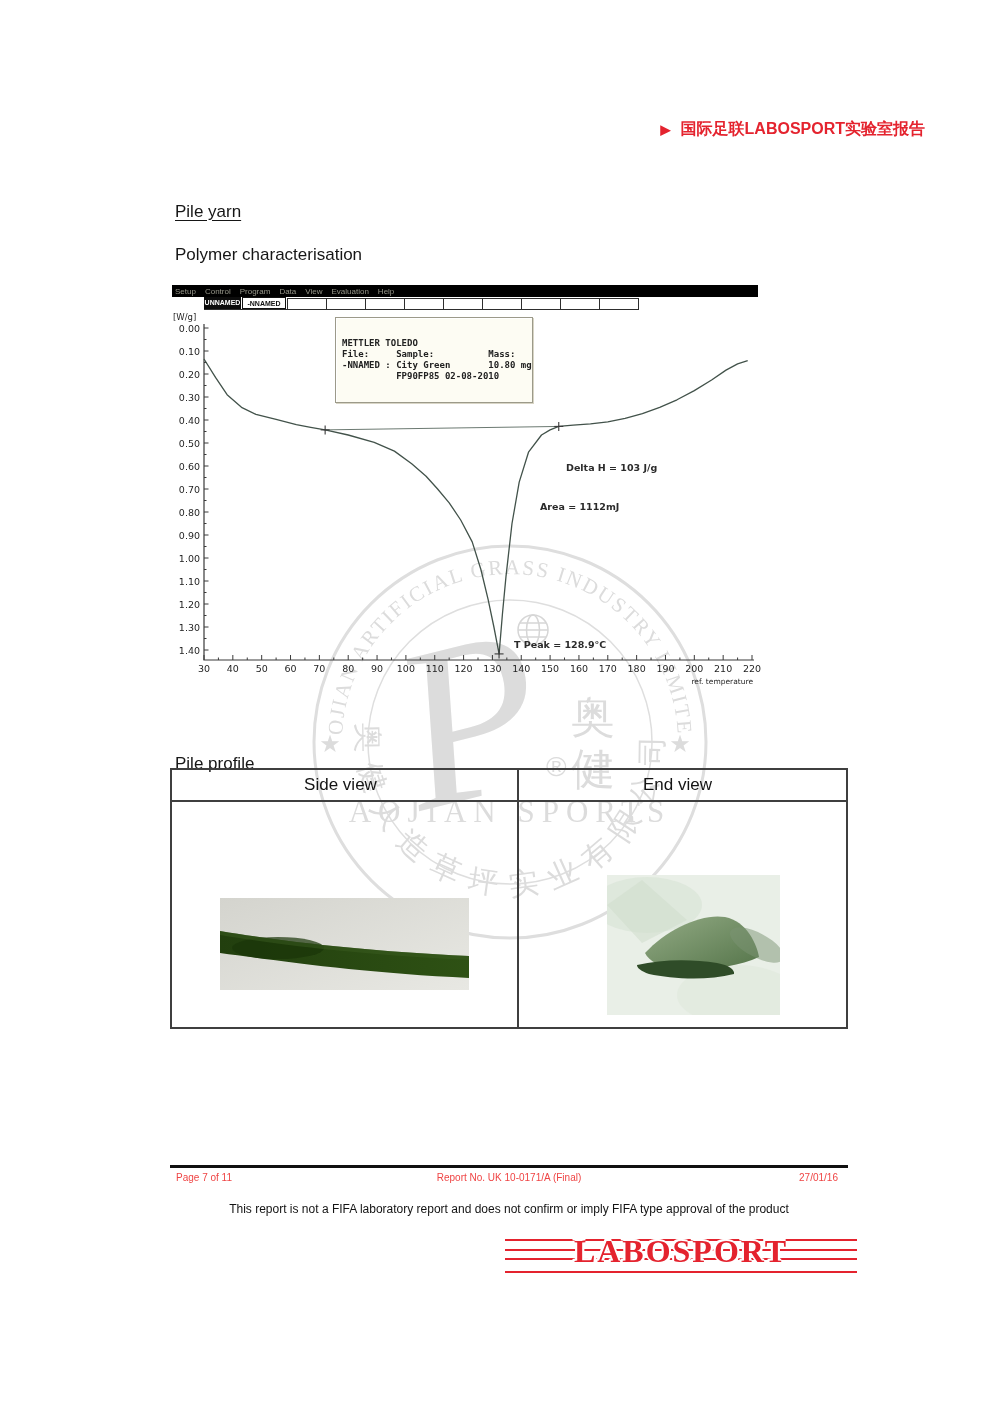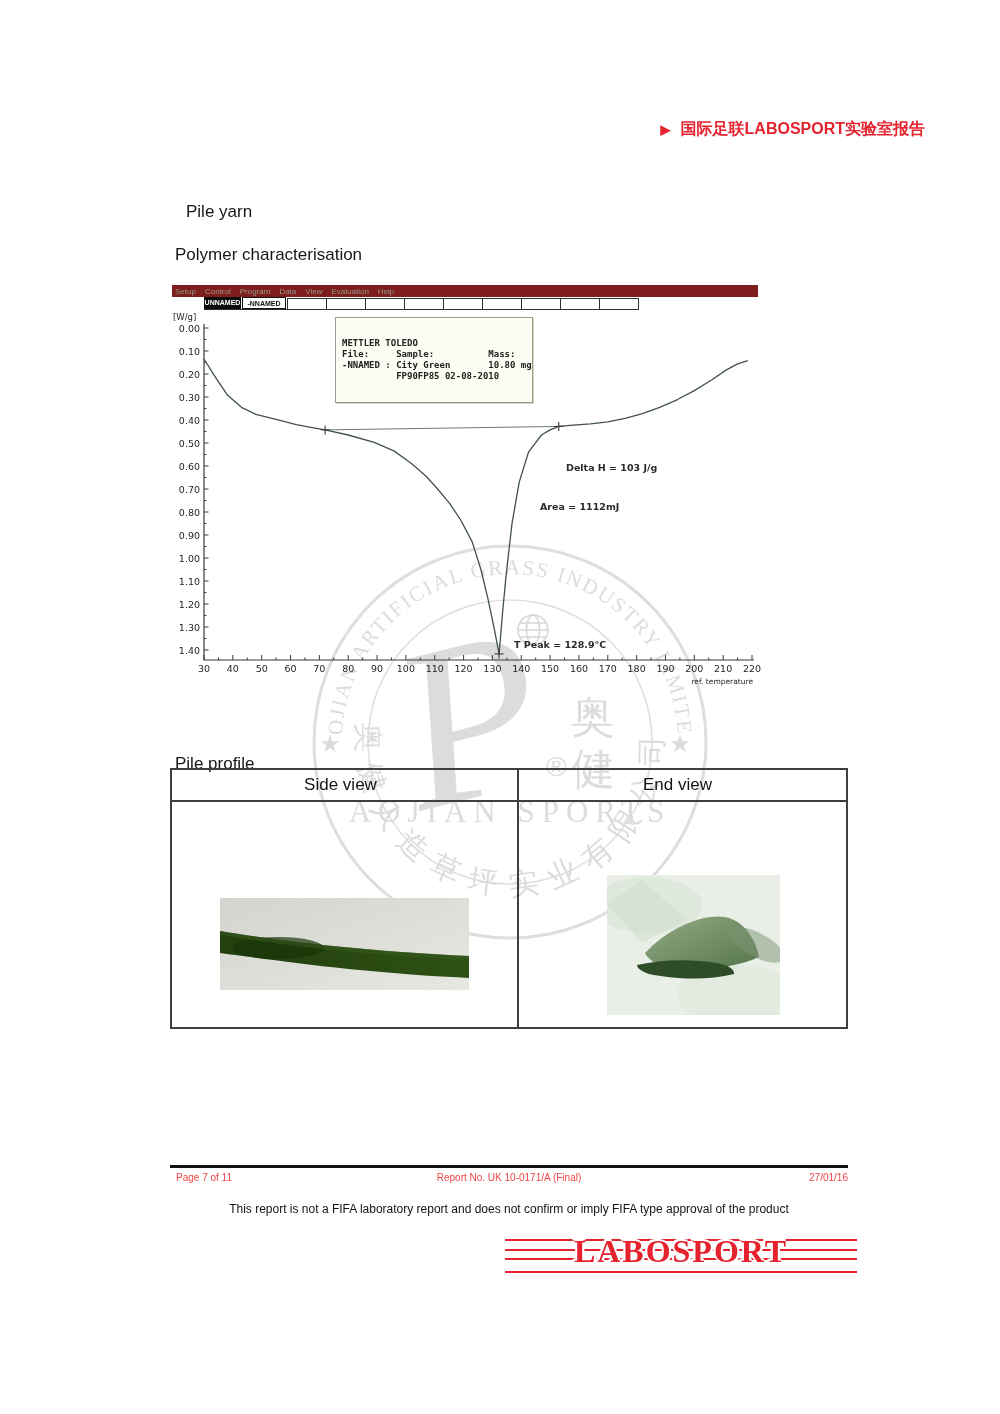--- a/index.html
+++ b/index.html
@@ -6,33 +6,33 @@
   #page{position:relative;width:1000px;height:1414px;background:#fff;overflow:hidden;
         font-family:"Liberation Sans",sans-serif;color:#1a1a1a;}
 
   
   #cn-header{position:absolute;top:119px;right:75px;display:flex;align-items:center;gap:10px;
              color:#e4232e;font-size:16px;font-weight:bold;}
   #cn-header .tri{font-size:13px;line-height:16px;}
 
   
   .heading{position:absolute;left:175px;font-size:17px;color:#161616;}
-  #h-pile-yarn{top:202px;text-underline-offset:3px;margin-left:11px;}
+  #h-pile-yarn{top:202px;text-decoration:underline;text-underline-offset:3px;}
   #h-polymer{top:245px;}
   #h-pile-profile{top:754px;}
 
   
   #watermark{position:absolute;left:300px;top:532px;width:420px;height:420px;z-index:0;}
   #watermark text{fill:#dcdcdc;}
   .wm-ring{fill:none;stroke:#dedede;}
   .wm-serif{font-family:"Liberation Serif",serif;}
 
   
   #dsc-window{position:absolute;left:172px;top:285px;width:586px;height:410px;z-index:1;}
-  #menu-bar{position:absolute;left:0;top:0;width:586px;height:12px;background:#7f1d1d;
+  #menu-bar{position:absolute;left:0;top:0;width:586px;height:12px;background:#000000;
             display:flex;align-items:center;gap:9px;padding-left:3px;box-sizing:border-box;
             font-size:8px;color:#97978a;}
   #tabs-strip{position:absolute;left:32px;top:12px;width:435px;height:13px;border-bottom:1px solid #2e2e2e;box-sizing:border-box;}
   .tab{position:absolute;top:0;height:12px;line-height:12px;text-align:center;font-size:7px;font-weight:bold;box-sizing:border-box;}
   #tab-active{left:0;width:37px;background:#0c0c0c;color:#fff;}
   #tab-inactive{left:38px;width:44px;background:#fff;color:#111;border:1px solid #111;}
   #empty-tabs{position:absolute;left:83px;top:1px;width:352px;height:11px;display:flex;}
   #empty-tabs .ecell{flex:1;border-right:1px solid #2e2e2e;border-top:1px solid #2e2e2e;box-sizing:border-box;}
   #empty-tabs .ecell:first-child{border-left:1px solid #2e2e2e;}
   #dsc-plot{position:absolute;left:0;top:25px;width:586px;height:385px;overflow:visible;}
@@ -60,21 +60,21 @@
   .pcol{flex:1;display:flex;align-items:center;justify-content:center;font-size:17px;color:#141414;}
   #profile-divider{position:absolute;left:345px;top:0;width:2px;height:100%;background:#3f3f3f;}
   #side-view-img{position:absolute;left:48px;top:128px;}
   #end-view-img{position:absolute;left:435px;top:105px;}
 
   
   #footer-rule{position:absolute;left:170px;top:1165px;width:678px;height:3px;background:#101010;}
   #footer-row{position:absolute;left:170px;top:1172px;width:678px;height:18px;font-size:10px;color:#ef4444;}
   #footer-page{position:absolute;left:6px;}
   #footer-report{position:absolute;left:0;width:100%;text-align:center;}
-  #footer-date{position:absolute;right:0;}
+  #footer-date{position:absolute;right:10px;}
   #disclaimer{position:absolute;left:170px;top:1202px;width:678px;text-align:center;font-size:12px;color:#131313;}
 
   
   #labosport-logo{position:absolute;left:505px;top:1231px;width:352px;height:44px;}
   .logo-line{position:absolute;left:0;width:100%;height:2px;background:#e4232e;}
   #logo-text{position:absolute;left:0;top:-2px;width:100%;text-align:center;
       font-family:"Liberation Serif",serif;font-weight:bold;font-size:32px;line-height:44px;
       letter-spacing:2px;color:#e4232e;
       text-shadow:2px 0 0 #fff,-2px 0 0 #fff,0 2px 0 #fff,0 -2px 0 #fff,2px 2px 0 #fff,-2px -2px 0 #fff;}
 </style>

